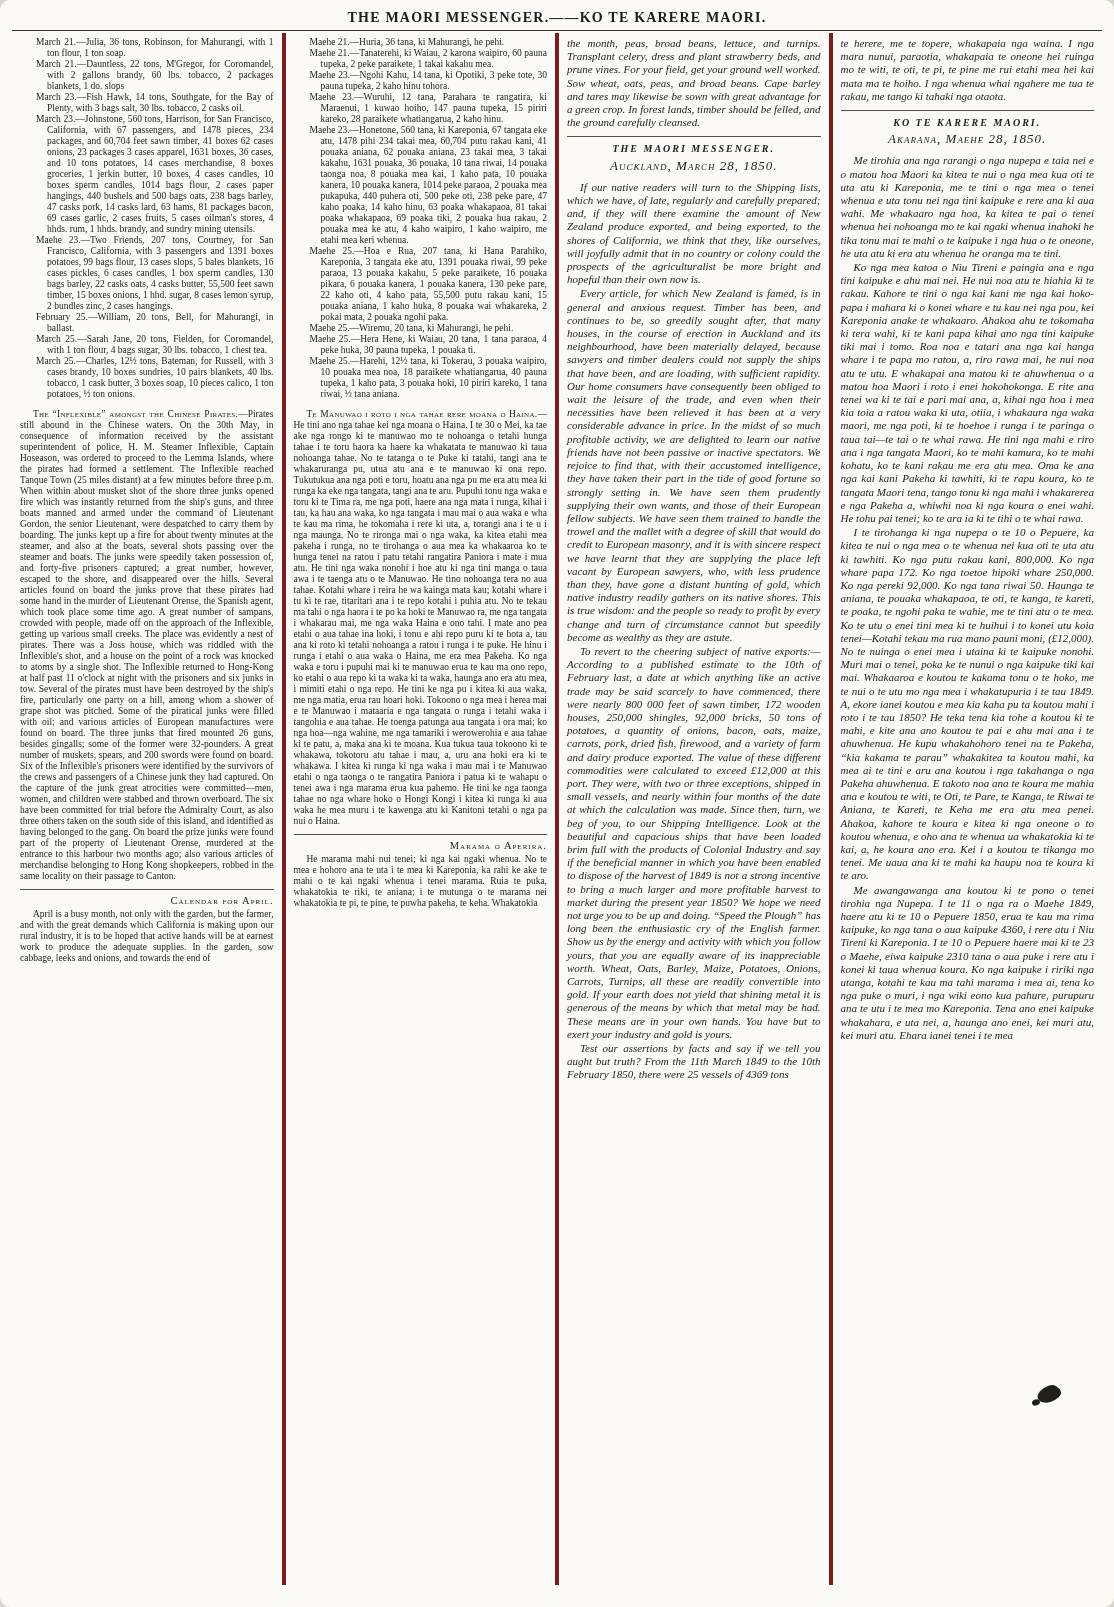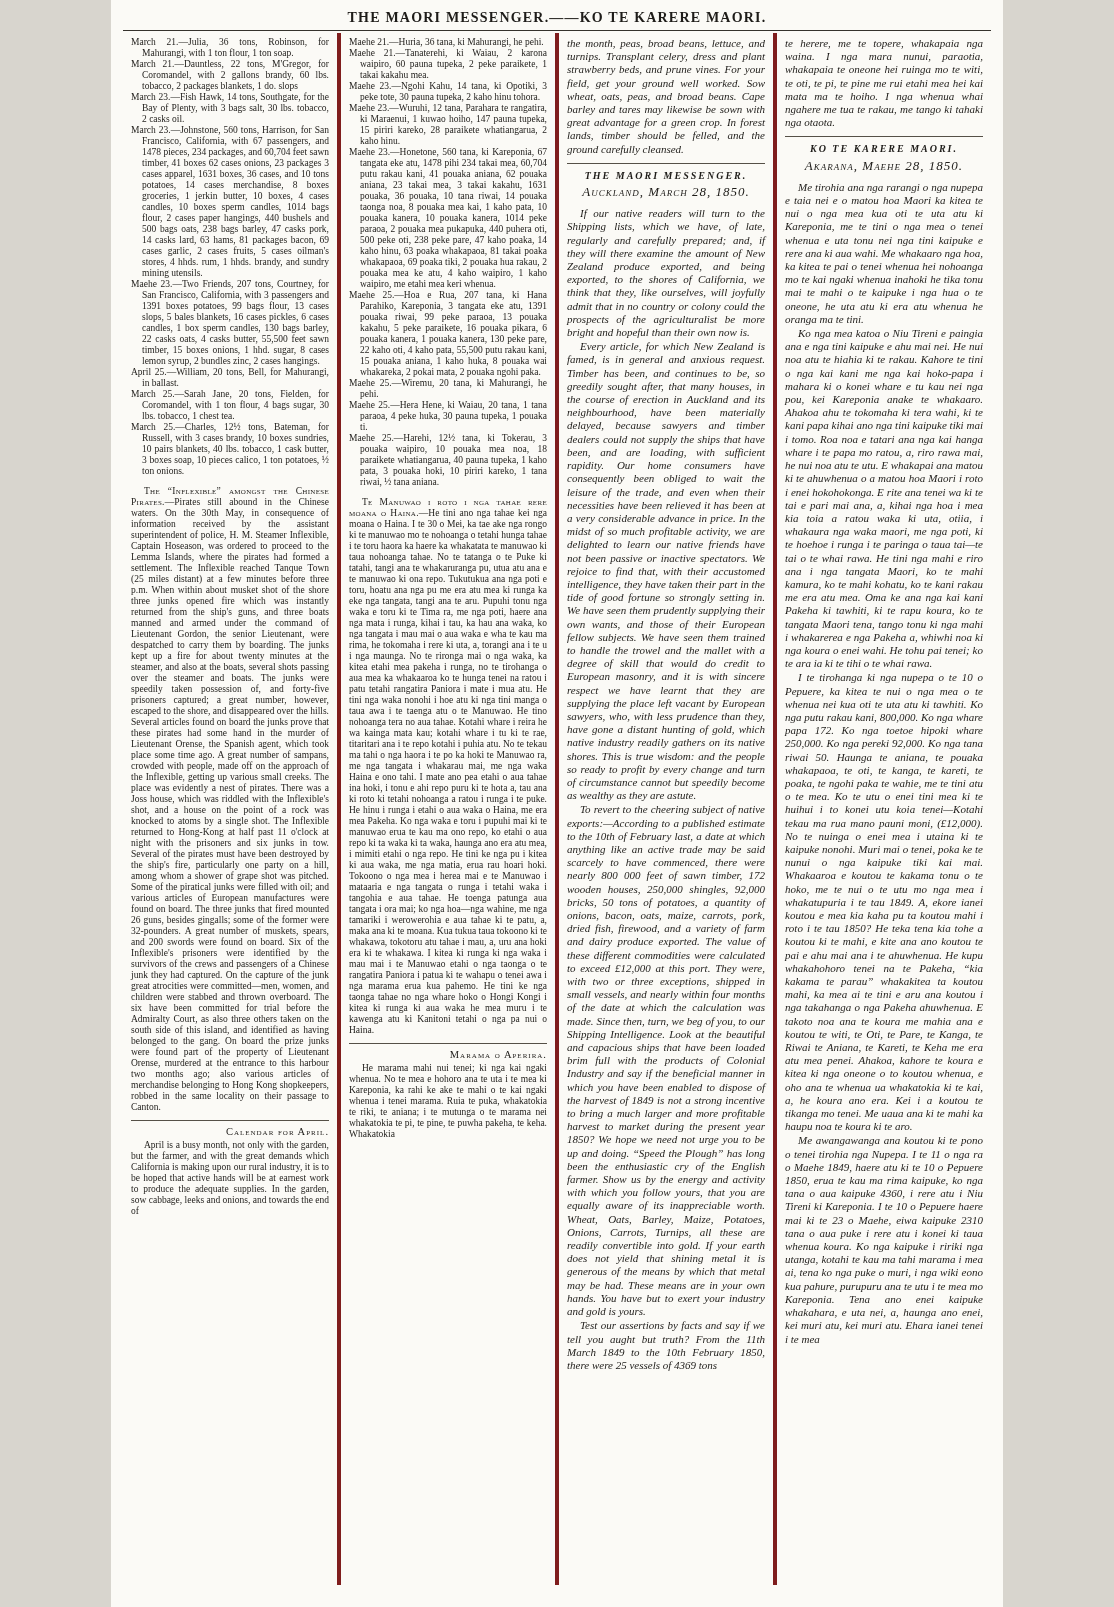--- a/index.html
+++ b/index.html
@@ -1,36 +1,37 @@
 <!DOCTYPE html>
 <html><head>
 <meta charset="utf-8">
 <style>
   html,body { margin:0; padding:0; background:#d8d5ce; }
   .page {
-    position:relative; width:892px; height:1607px; margin:0 auto;
+    position:relative; width:1114px; height:1607px; margin:0 auto;
     background:#fbfaf6; color:#1e1c19; box-sizing:border-box;
     padding:8px 12px 0; overflow:hidden;
     font-family:"Liberation Serif","DejaVu Serif",serif;
+    border-radius:10px;
   }
   .masthead {
     text-align:center; font-weight:bold; font-size:14px;
     letter-spacing:1.2px; padding:2px 0 4px;
   }
   .masthead-rule { border:none; border-top:1.5px solid #35322c; margin:0 0 2px; }
   .columns { display:flex; align-items:stretch; height:1552px; }
   .column {
     flex:1 1 0; box-sizing:border-box; padding:4px 8px 0;
     text-align:justify; overflow:hidden; hyphens:auto;
   }
   .column + .column { border-left:4px solid #7f1d1d; }
   .dense { font-size:9.5px; line-height:11px; }
   .loose { font-size:11px;  line-height:13.2px;font-style:italic; }
   p { margin:0; }
-  p.entry { padding-left:11px; text-indent:-11px; }
+  p.entry { padding-left:11px; text-indent:-11px;margin-left:16px; }
   p.body { text-indent:13px; margin-bottom:1px; }
   p.noindent { text-indent:0; }
   .smallcaps { font-variant:small-caps; letter-spacing:0.3px; }
   .gap { height:9px; }
   .sec-rule { border:none; border-top:1px solid #555047; margin:7px 0 5px; }
   .section-heading {
     text-align:right; font-variant:small-caps; letter-spacing:1px;
     font-size:10.5px; margin:2px 0 3px; text-indent:0;
   }
   .paper-title {
@@ -57,21 +58,21 @@
 <div class="page">
   <div class="masthead">THE MAORI MESSENGER.——KO TE KARERE MAORI.</div>
   <hr class="masthead-rule">
   <div class="columns">
     <div class="column dense">
         <p class="entry">March 21.—Julia, 36 tons, Robinson, for Mahurangi, with 1 ton flour, 1 ton soap.</p>
         <p class="entry">March 21.—Dauntless, 22 tons, M'Gregor, for Coromandel, with 2 gallons brandy, 60 lbs. tobacco, 2 packages blankets, 1 do. slops</p>
         <p class="entry">March 23.—Fish Hawk, 14 tons, Southgate, for the Bay of Plenty, with 3 bags salt, 30 lbs. tobacco, 2 casks oil.</p>
         <p class="entry">March 23.—Johnstone, 560 tons, Harrison, for San Francisco, California, with 67 passengers, and 1478 pieces, 234 packages, and 60,704 feet sawn timber, 41 boxes 62 cases onions, 23 packages 3 cases apparel, 1631 boxes, 36 cases, and 10 tons potatoes, 14 cases merchandise, 8 boxes groceries, 1 jerkin butter, 10 boxes, 4 cases candles, 10 boxes sperm candles, 1014 bags flour, 2 cases paper hangings, 440 bushels and 500 bags oats, 238 bags barley, 47 casks pork, 14 casks lard, 63 hams, 81 packages bacon, 69 cases garlic, 2 cases fruits, 5 cases oilman's stores, 4 hhds. rum, 1 hhds. brandy, and sundry mining utensils.</p>
         <p class="entry">Maehe 23.—Two Friends, 207 tons, Courtney, for San Francisco, California, with 3 passengers and 1391 boxes potatoes, 99 bags flour, 13 cases slops, 5 bales blankets, 16 cases pickles, 6 cases candles, 1 box sperm candles, 130 bags barley, 22 casks oats, 4 casks butter, 55,500 feet sawn timber, 15 boxes onions, 1 hhd. sugar, 8 cases lemon syrup, 2 bundles zinc, 2 cases hangings.</p>
-        <p class="entry">April 25.—William, 20 tons, Bell, for Mahurangi, in ballast.</p>
+        <p class="entry">February 25.—William, 20 tons, Bell, for Mahurangi, in ballast.</p>
         <p class="entry">March 25.—Sarah Jane, 20 tons, Fielden, for Coromandel, with 1 ton flour, 4 bags sugar, 30 lbs. tobacco, 1 chest tea.</p>
         <p class="entry">March 25.—Charles, 12½ tons, Bateman, for Russell, with 3 cases brandy, 10 boxes sundries, 10 pairs blankets, 40 lbs. tobacco, 1 cask butter, 3 boxes soap, 10 pieces calico, 1 ton potatoes, ½ ton onions.</p>
         <div class="gap"></div>
         <p class="body"><span class="smallcaps">The “Inflexible” amongst the Chinese Pirates.</span><span>—Pirates still abound in the Chinese waters. On the 30th May, in consequence of information received by the assistant superintendent of police, H. M. Steamer Inflexible, Captain Hoseason, was ordered to proceed to the Lemma Islands, where the pirates had formed a settlement. The Inflexible reached Tanque Town (25 miles distant) at a few minutes before three p.m. When within about musket shot of the shore three junks opened fire which was instantly returned from the ship's guns, and three boats manned and armed under the command of Lieutenant Gordon, the senior Lieutenant, were despatched to carry them by boarding. The junks kept up a fire for about twenty minutes at the steamer, and also at the boats, several shots passing over the steamer and boats. The junks were speedily taken possession of, and forty-five prisoners captured; a great number, however, escaped to the shore, and disappeared over the hills. Several articles found on board the junks prove that these pirates had some hand in the murder of Lieutenant Orense, the Spanish agent, which took place some time ago. A great number of sampans, crowded with people, made off on the approach of the Inflexible, getting up various small creeks. The place was evidently a nest of pirates. There was a Joss house, which was riddled with the Inflexible's shot, and a house on the point of a rock was knocked to atoms by a single shot. The Inflexible returned to Hong-Kong at half past 11 o'clock at night with the prisoners and six junks in tow. Several of the pirates must have been destroyed by the ship's fire, particularly one party on a hill, among whom a shower of grape shot was pitched. Some of the piratical junks were filled with oil; and various articles of European manufactures were found on board. The three junks that fired mounted 26 guns, besides gingalls; some of the former were 32-pounders. A great number of muskets, spears, and 200 swords were found on board. Six of the Inflexible's prisoners were identified by the survivors of the crews and passengers of a Chinese junk they had captured. On the capture of the junk great atrocities were committed—men, women, and children were stabbed and thrown overboard. The six have been committed for trial before the Admiralty Court, as also three others taken on the south side of this island, and identified as having belonged to the gang. On board the prize junks were found part of the property of Lieutenant Orense, murdered at the entrance to this harbour two months ago; also various articles of merchandise belonging to Hong Kong shopkeepers, robbed in the same locality on their passage to Canton.</span></p>
         <div class="sec-rule"></div>
         <div class="section-heading">Calendar for April.</div>
         <p class="body">April is a busy month, not only with the garden, but the farmer, and with the great demands which California is making upon our rural industry, it is to be hoped that active hands will be at earnest work to produce the adequate supplies. In the garden, sow cabbage, leeks and onions, and towards the end of</p>
       </div>
     <div class="column dense">
         <p class="entry">Maehe 21.—Huria, 36 tana, ki Mahurangi, he pehi.</p>

